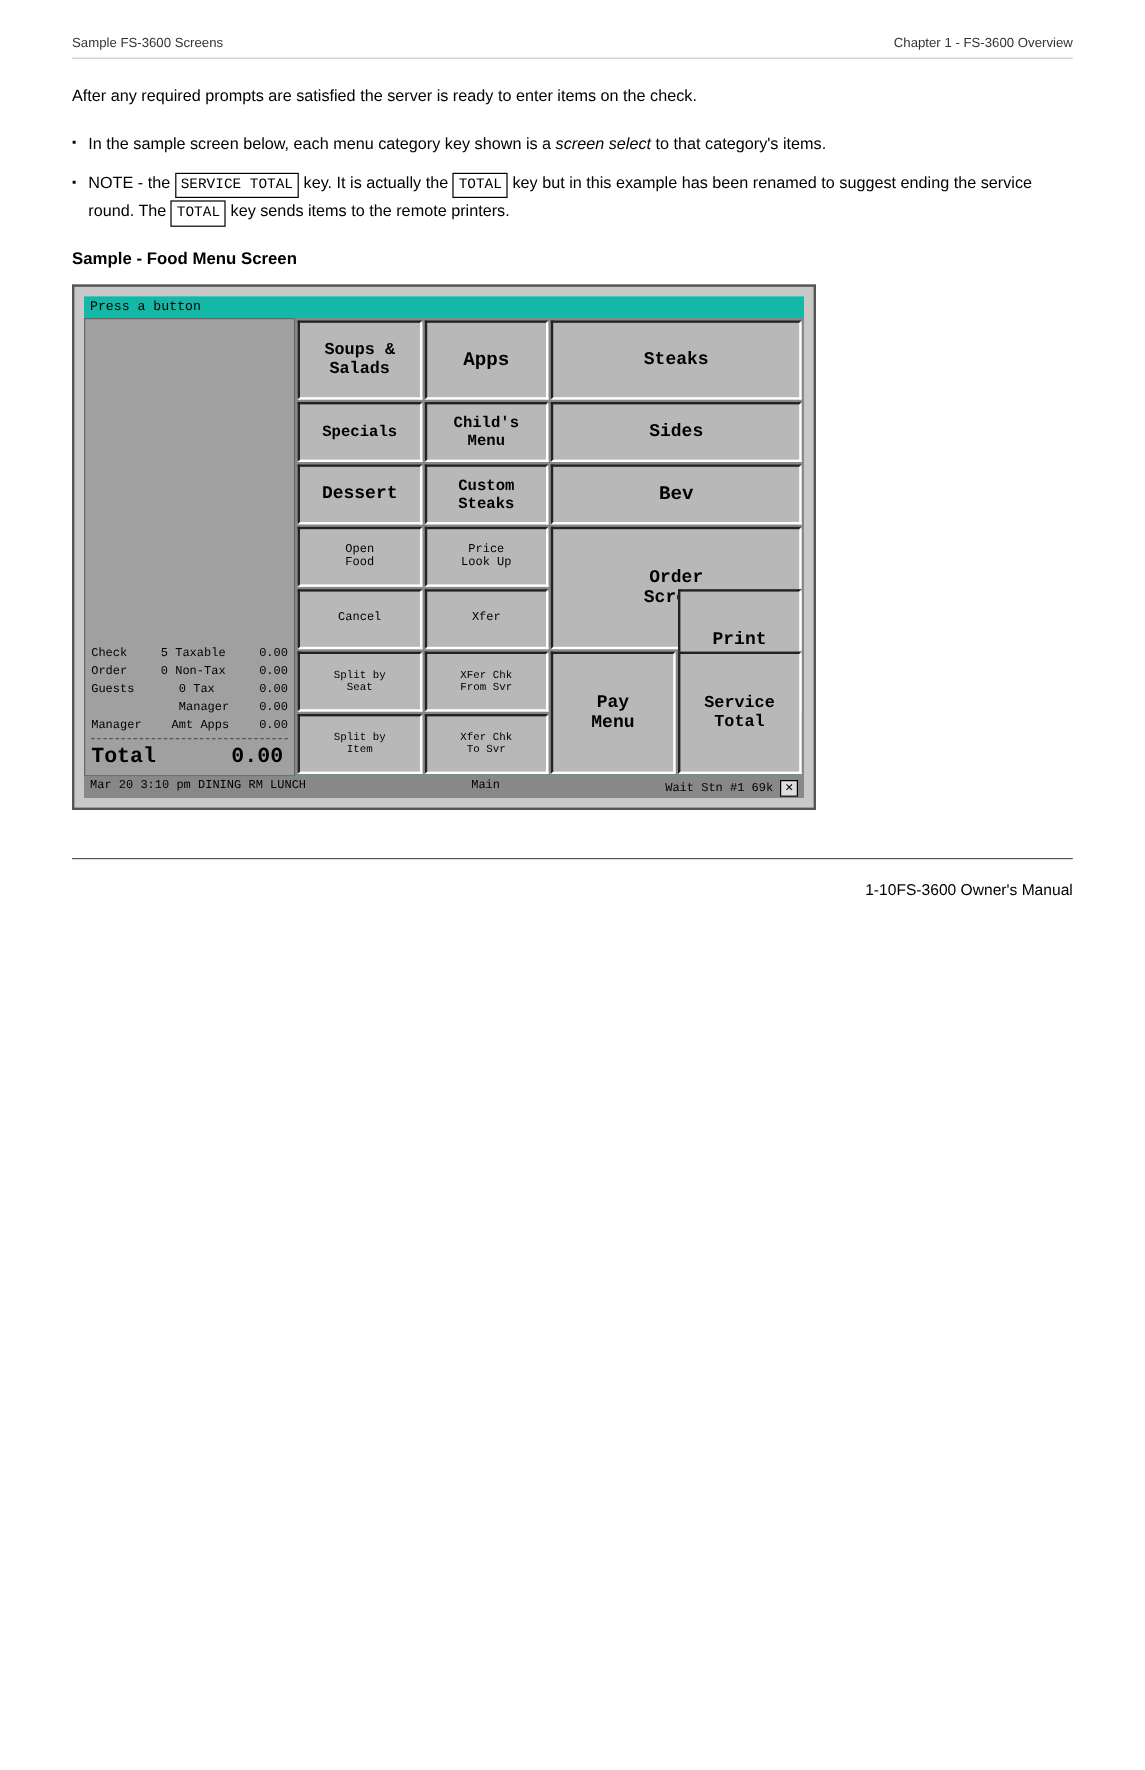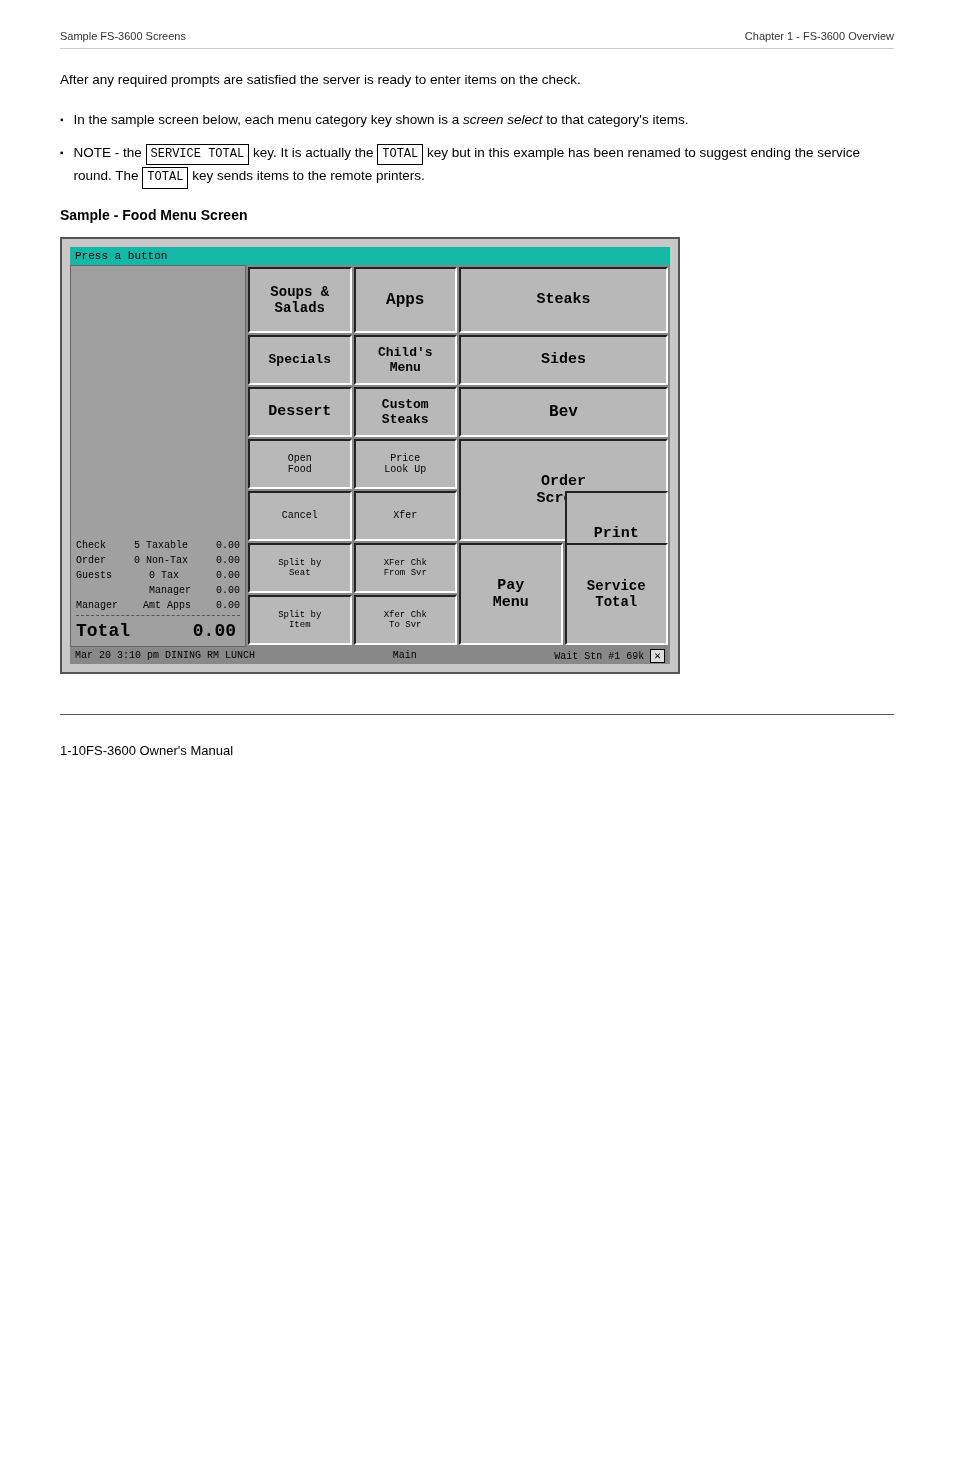--- a/index.html
+++ b/index.html
@@ -137,24 +137,24 @@
 
     .pos-status-bar .status-x {
       border: 1px solid #000;
       padding: 0 3px;
       background: #ddd;
       font-size: 11px;
     }
 
     .footer-row {
       display: flex;
-      justify-content: flex-start;
+      justify-content: flex-end;
       font-size: 13px;
       border-top: 1px solid #555;
-      padding-top: 28px;
+      padding-top: 18px;
       margin-top: 40px;
     }
 
     em {
       font-style: italic;
     }
 
     .check-info-row {
       display: flex;
       justify-content: space-between;

